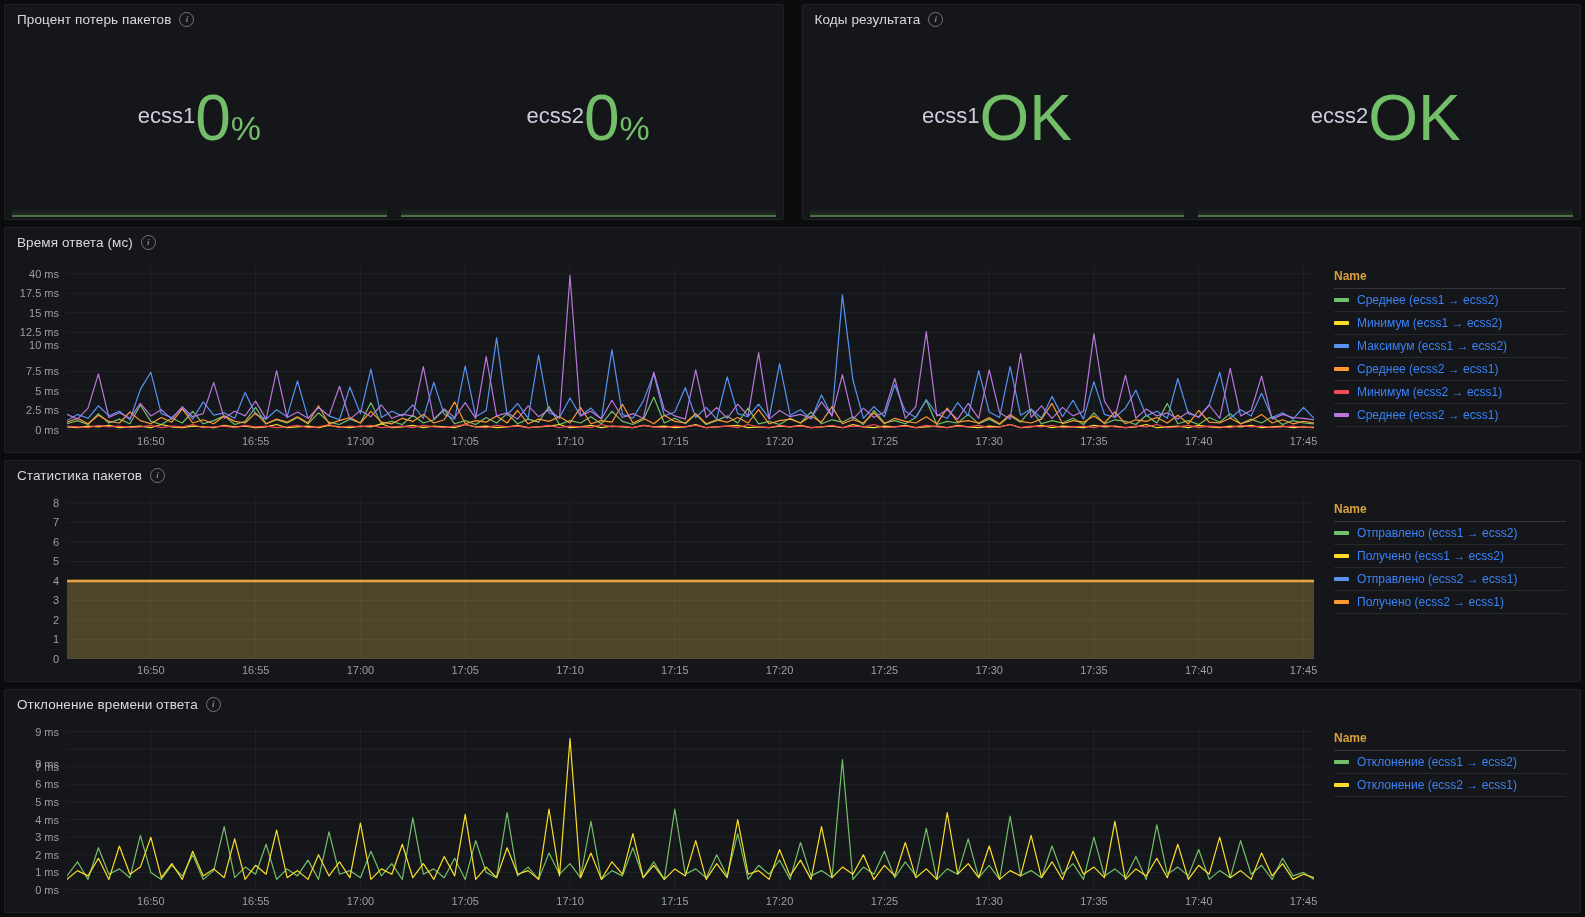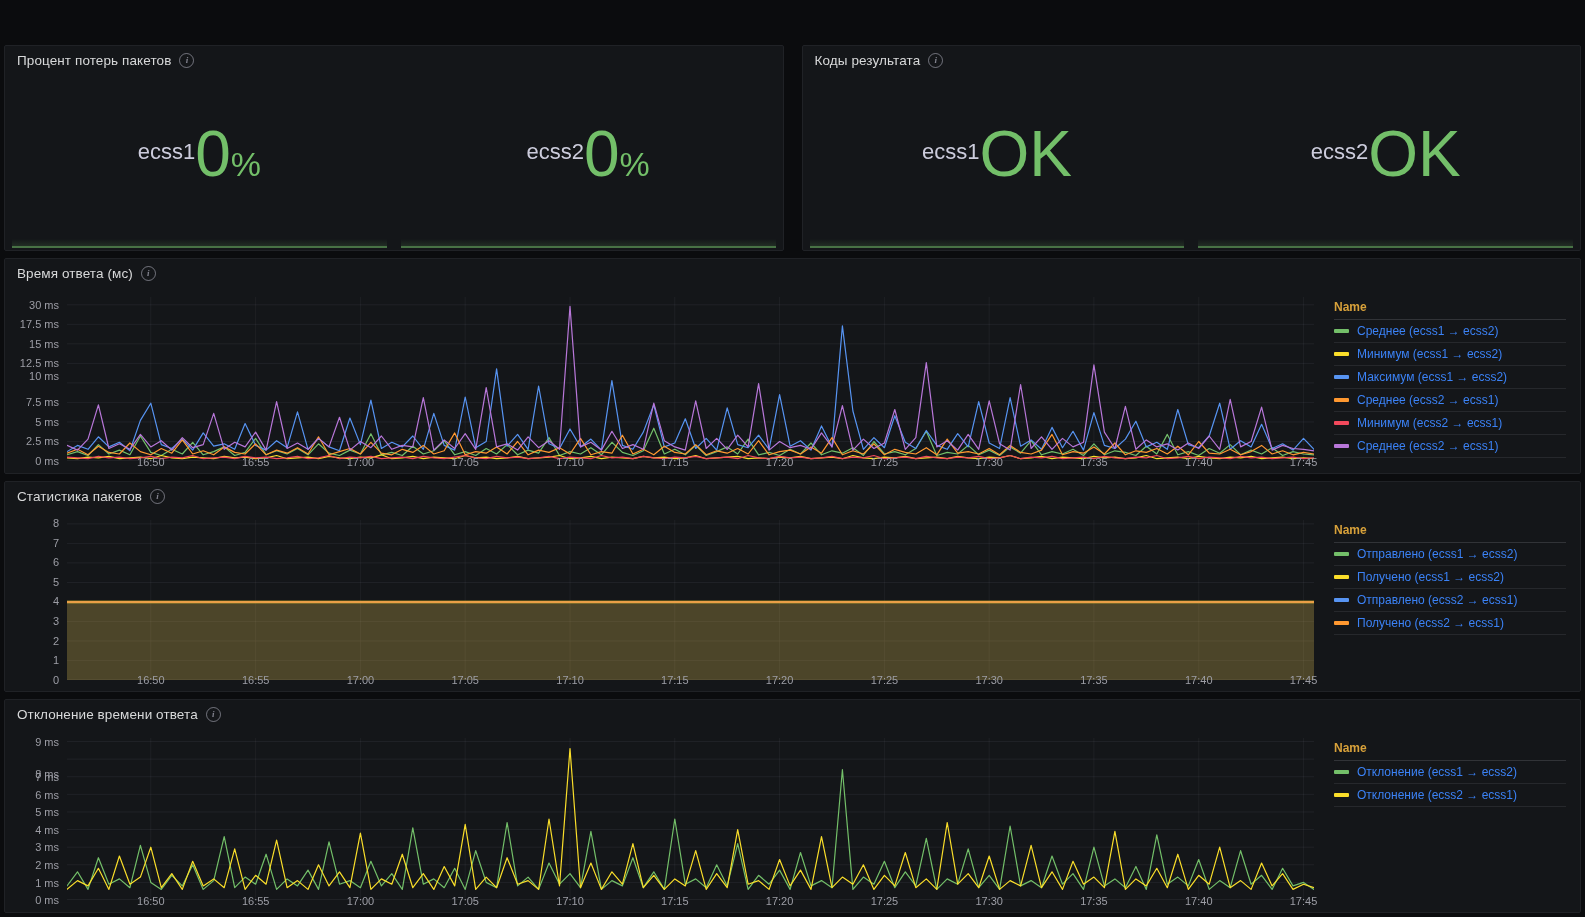--- a/index.html
+++ b/index.html
@@ -4,21 +4,21 @@
 <style>
   * { box-sizing: border-box; }
   html,body { margin:0; padding:0; }
   body {
     width:1585px; height:917px; overflow:hidden;
     background:#0b0c0e;
     font-family:"Liberation Sans", sans-serif;
     color:#ccccdc;
   }
   .page { display:flex; flex-direction:column; gap:7px; padding:4px; height:100%; }
-  .row-top { display:flex; gap:18px; height:216px;margin-top:41px; }
+  .row-top { display:flex; gap:18px; height:216px; }
   .row-top .panel { flex:1; }
   .panel {
     background:#141619;
     border:1px solid #202226;
     border-radius:2px;
     position:relative;
     display:flex; flex-direction:column;
     min-height:0;
   }
   .panel-header { display:flex; align-items:center; gap:8px; padding:7px 12px 4px; flex:0 0 auto; }
@@ -114,21 +114,21 @@
     <div class="chart-body">
       <div class="y-axis">
           <span class="ytick" style="top: 164px;">0 ms</span>
           <span class="ytick" style="top: 144.476px;">2.5 ms</span>
           <span class="ytick" style="top: 124.952px;">5 ms</span>
           <span class="ytick" style="top: 105.429px;">7.5 ms</span>
           <span class="ytick" style="top: 79px;">10 ms</span>
           <span class="ytick" style="top: 66.381px;">12.5 ms</span>
           <span class="ytick" style="top: 46.8571px;">15 ms</span>
           <span class="ytick" style="top: 27.3333px;">17.5 ms</span>
-          <span class="ytick" style="top: 7.80952px;">30 ms</span>
+          <span class="ytick" style="top: 7.80952px;">40 ms</span>
         </div>
       <div class="plot-col">
         <div class="plot-area">
             <svg width="1247" height="164" viewBox="0 0 1247 164">
               <line x1="83.7984" y1="0" x2="83.7984" y2="164" stroke="rgba(204,204,220,0.06)" stroke-width="1"></line>
               <line x1="188.6711" y1="0" x2="188.6711" y2="164" stroke="rgba(204,204,220,0.06)" stroke-width="1"></line>
               <line x1="293.4191" y1="0" x2="293.4191" y2="164" stroke="rgba(204,204,220,0.06)" stroke-width="1"></line>
               <line x1="398.16709999999995" y1="0" x2="398.16709999999995" y2="164" stroke="rgba(204,204,220,0.06)" stroke-width="1"></line>
               <line x1="503.03979999999996" y1="0" x2="503.03979999999996" y2="164" stroke="rgba(204,204,220,0.06)" stroke-width="1"></line>
               <line x1="607.7878" y1="0" x2="607.7878" y2="164" stroke="rgba(204,204,220,0.06)" stroke-width="1"></line>

